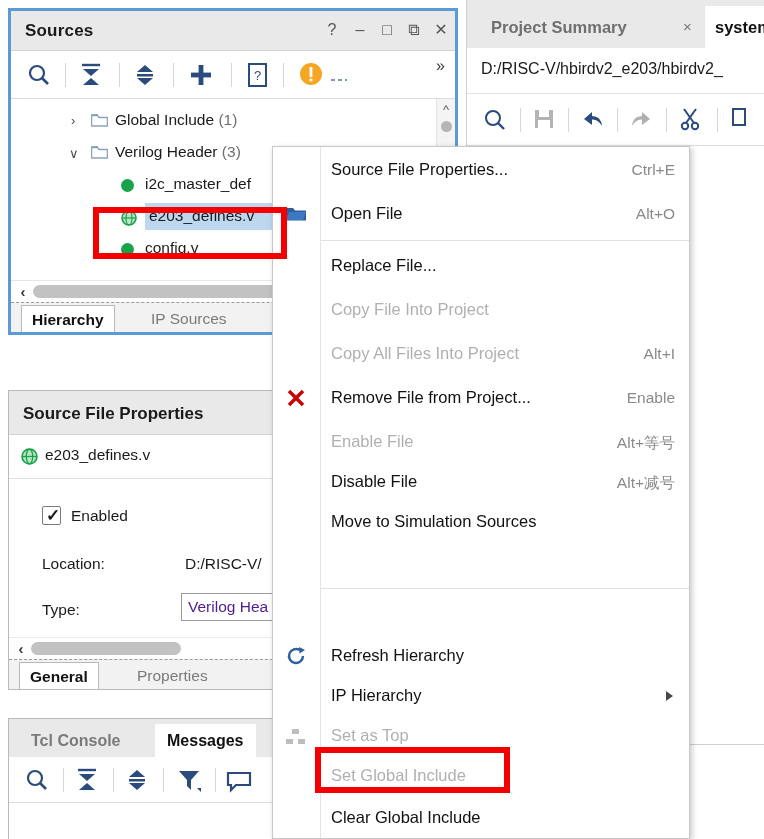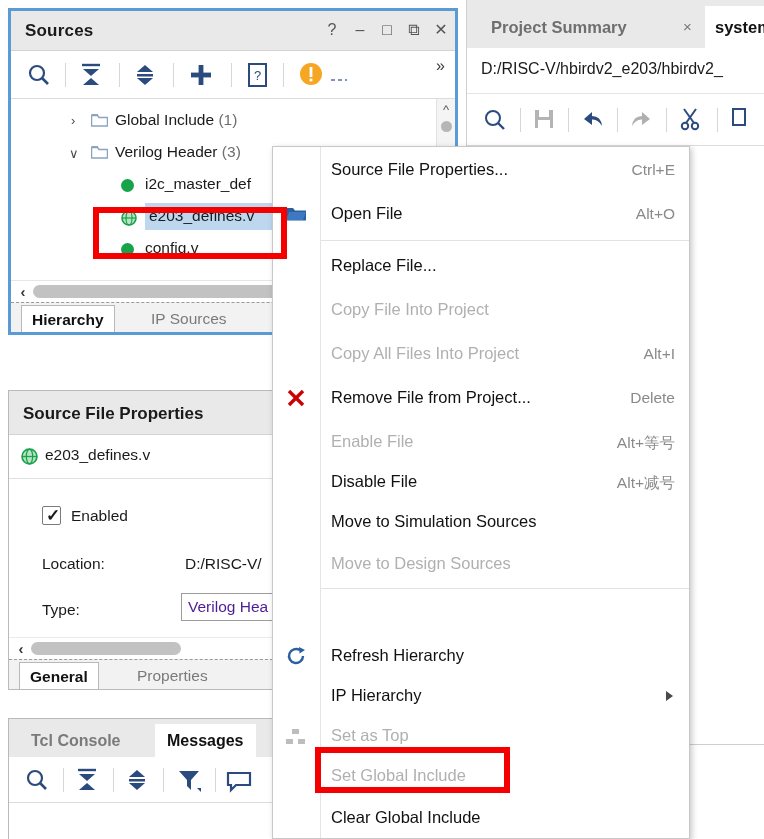--- a/index.html
+++ b/index.html
@@ -612,40 +612,37 @@
     </div>
 
     <div class="mi" style="top:232px;">
       <span class="mi-ico" style="top:8px;">
         <svg width="22" height="22" viewBox="0 0 22 22">
           <line x1="4" y1="4" x2="18" y2="18" stroke="#cc0000" stroke-width="3.4"></line>
           <line x1="18" y1="4" x2="4" y2="18" stroke="#cc0000" stroke-width="3.4"></line>
         </svg>
       </span>
       <span class="mi-label">Remove File from Project...</span>
-      <span class="mi-short">Delete</span>
+      <span class="mi-short">Enable</span>
     </div>
 
     <div class="mi disabled" style="top:276px;">
       <span class="mi-label">Enable File</span>
       <span class="mi-short">Alt+等号</span>
     </div>
 
     <div class="mi" style="top:316px;text-align:center;">
       <span class="mi-label">Disable File</span>
       <span class="mi-short">Alt+减号</span>
     </div>
 
     <div class="mi" style="top:356px;">
       <span class="mi-label">Move to Simulation Sources</span>
     </div>
 
-    <div class="mi disabled" style="top:398px;">
-      <span class="mi-label">Move to Design Sources</span>
-    </div>
     <div class="mi-sep" style="top:441px;"></div>
 
 
     <div class="mi" style="top:490px;">
       <span class="mi-ico" style="top:8px;">
         <svg width="22" height="22" viewBox="0 0 22 22">
           <path d="M18 11 a7 7 0 1 1 -3.2 -5.9" fill="none" stroke="#2b5f9e" stroke-width="2.4"></path>
           <polygon points="14,2 20,5 14.5,8.5" fill="#2b5f9e"></polygon>
         </svg>
       </span>

